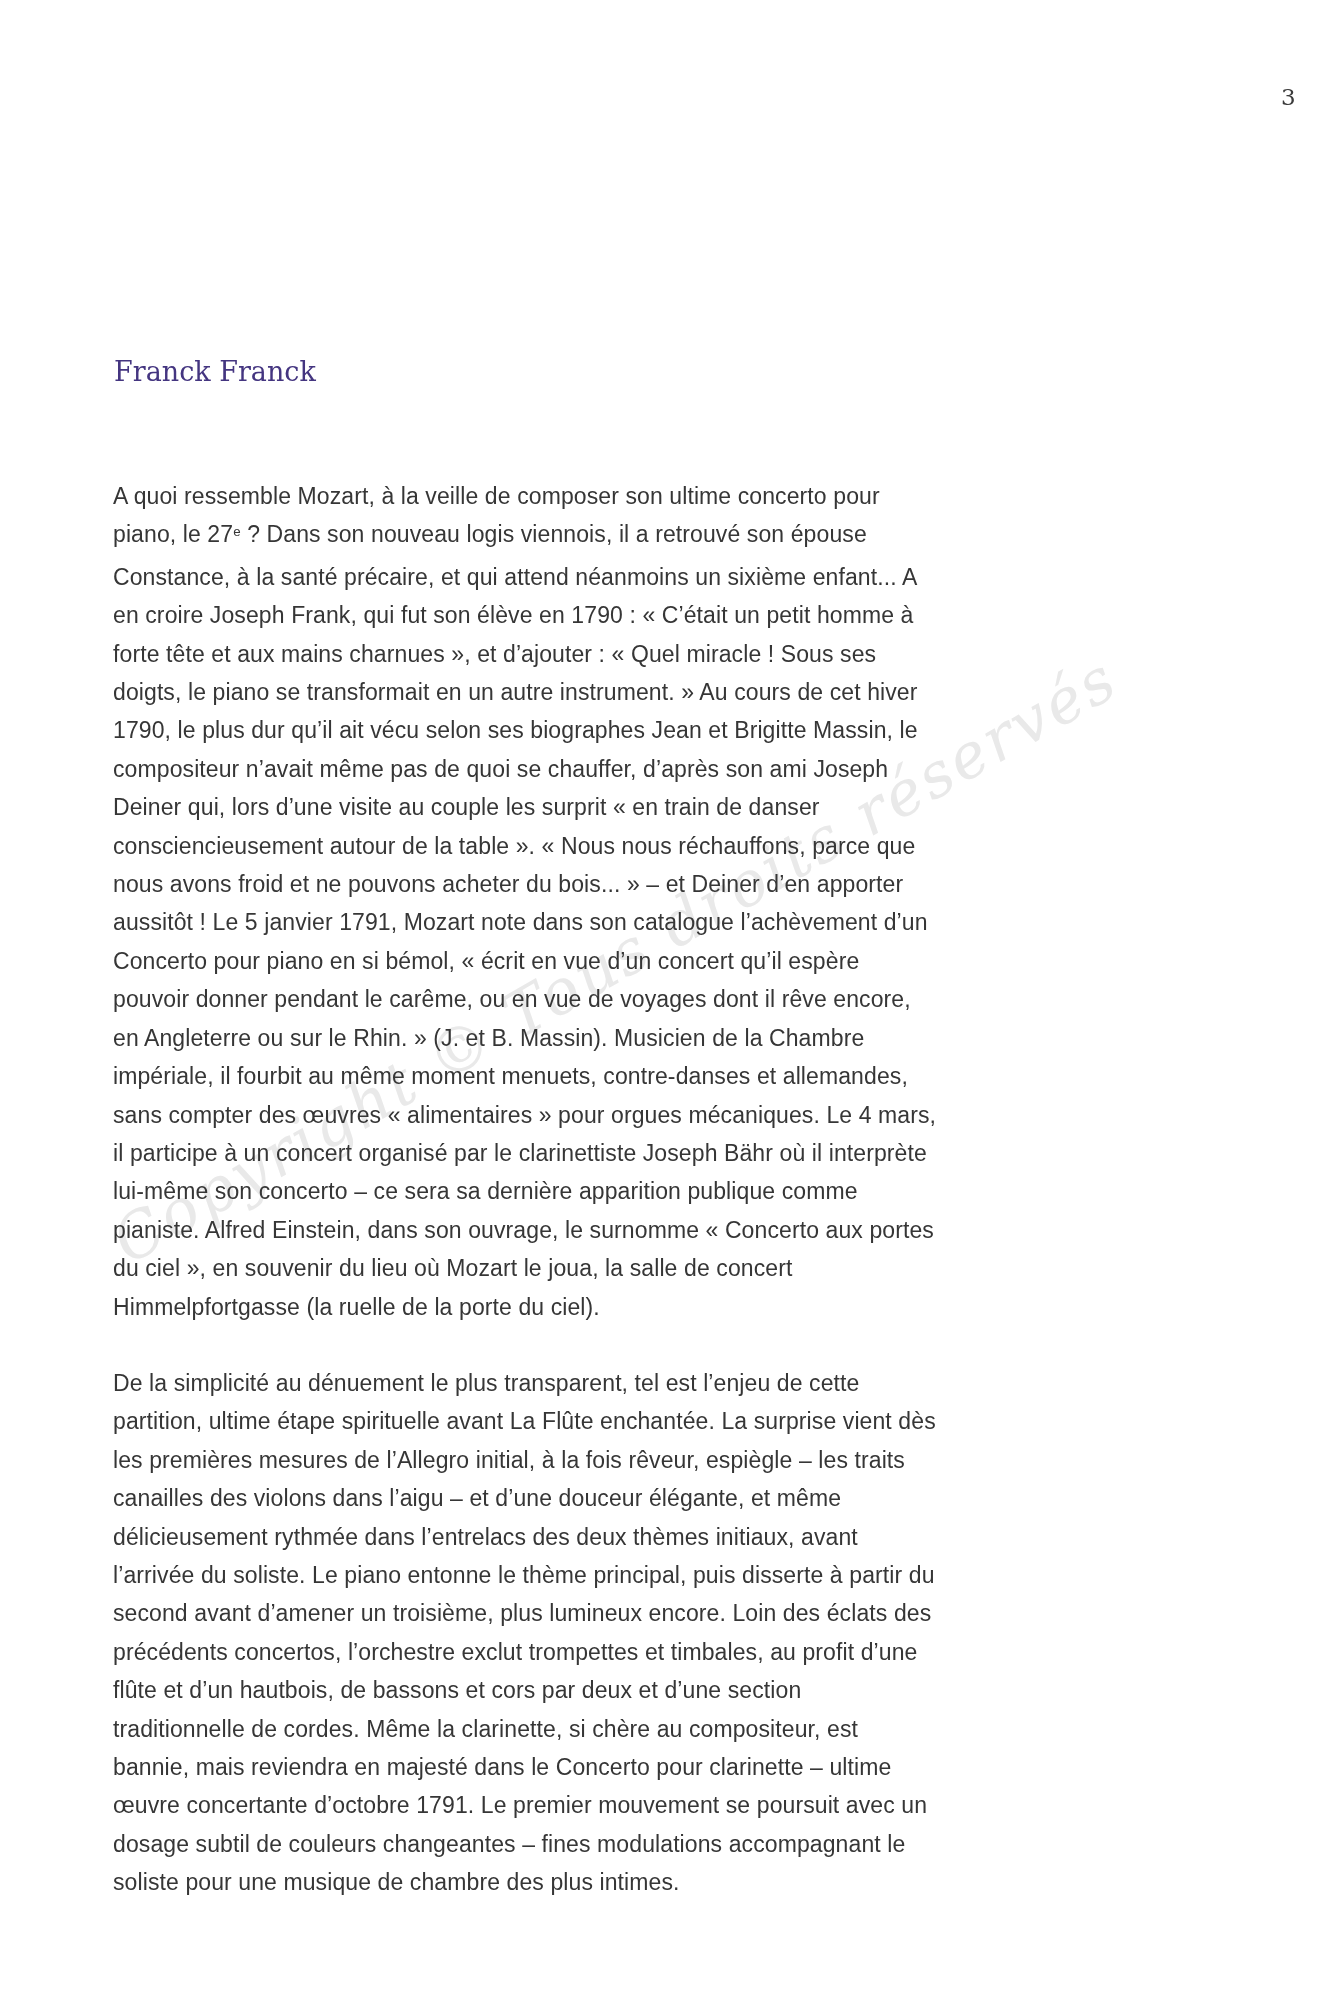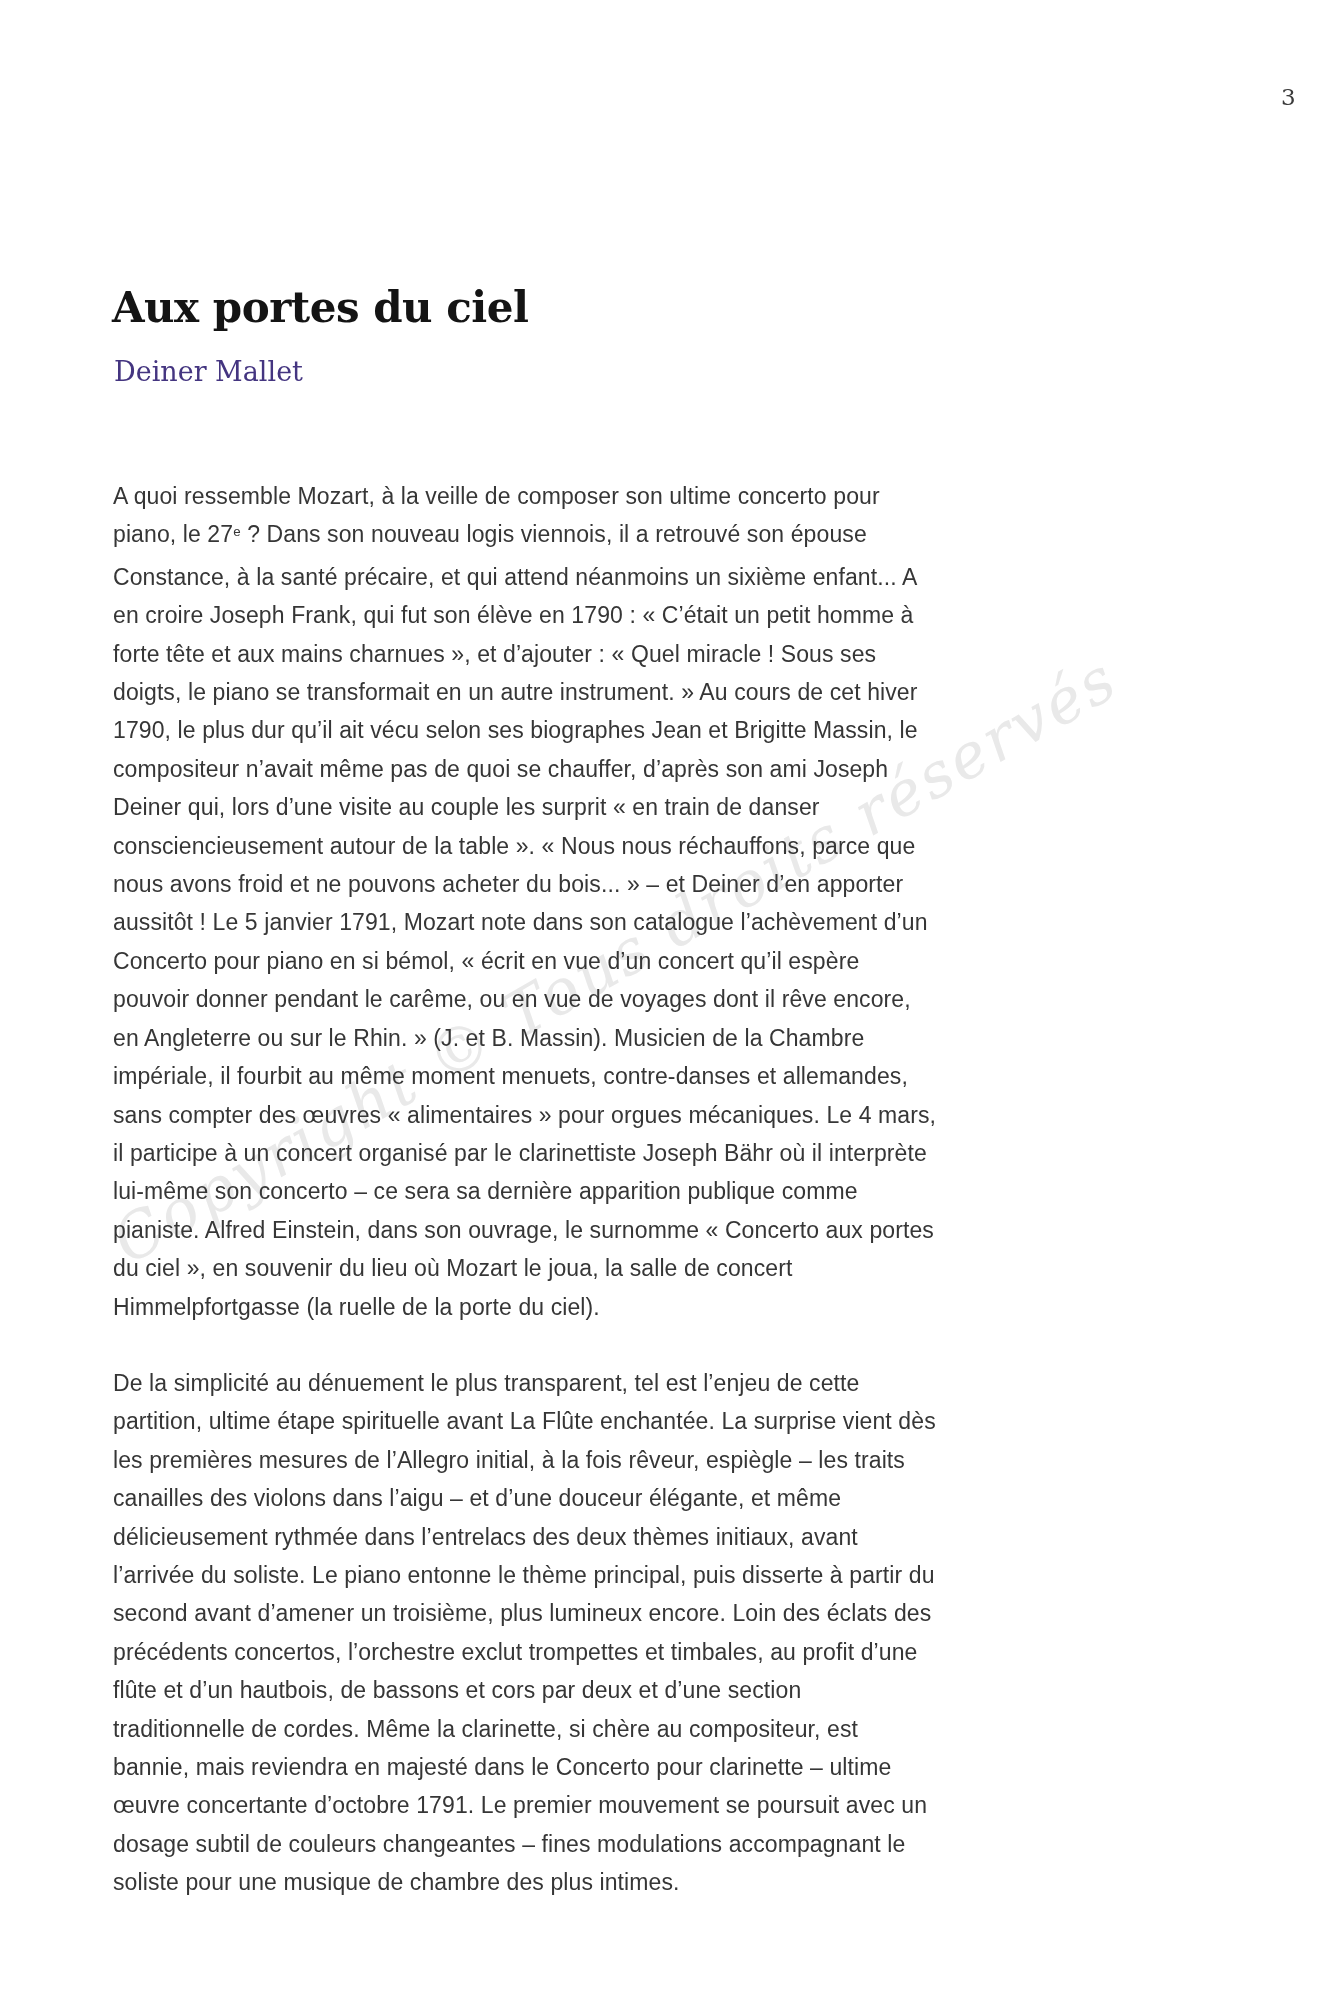--- a/index.html
+++ b/index.html
@@ -86,22 +86,21 @@
 </style>
 </head>
 <body>
 
 <div class="page">
 
   <div class="watermark" style="color: rgb(233, 233, 233);">Copyright © Tous droits réservés</div>
 
   <div class="page-number">3</div>
 
-  <h1 class="article-title" style="margin:0; font-size:42px;">Aux portes du ciel</h1>
 
-  <div class="article-author" style="color: rgb(68, 53, 128);">Deiner Mallet</div>
+  <div class="article-author" style="color: rgb(68, 53, 128);">Franck Franck</div>
 
   <div class="article-body">
     <p><span>A quoi ressemble Mozart, à la veille de composer son ultime concerto pour piano, le 27</span><span class="sup">e</span><span> ? Dans son nouveau logis viennois, il a retrouvé son épouse Constance, à la santé précaire, et qui attend néanmoins un sixième enfant... A en croire Joseph Frank, qui fut son élève en 1790 : « C’était un petit homme à forte tête et aux mains charnues », et d’ajouter : « Quel miracle ! Sous ses doigts, le piano se transformait en un autre instrument. » Au cours de cet hiver 1790, le plus dur qu’il ait vécu selon ses biographes Jean et Brigitte Massin, le compositeur n’avait même pas de quoi se chauffer, d’après son ami Joseph Deiner qui, lors d’une visite au couple les surprit « en train de danser consciencieusement autour de la table ». « Nous nous réchauffons, parce que nous avons froid et ne pouvons acheter du bois... » – et Deiner d’en apporter aussitôt ! Le 5 janvier 1791, Mozart note dans son catalogue l’achèvement d’un Concerto pour piano en si bémol, « écrit en vue d’un concert qu’il espère pouvoir donner pendant le carême, ou en vue de voyages dont il rêve encore, en Angleterre ou sur le Rhin. » (J. et B. Massin). Musicien de la Chambre impériale, il fourbit au même moment menuets, contre-danses et allemandes, sans compter des œuvres « alimentaires » pour orgues mécaniques. Le 4 mars, il participe à un concert organisé par le clarinettiste Joseph Bähr où il interprète lui-même son concerto – ce sera sa dernière apparition publique comme pianiste. Alfred Einstein, dans son ouvrage, le surnomme « Concerto aux portes du ciel », en souvenir du lieu où Mozart le joua, la salle de concert Himmelpfortgasse (la ruelle de la porte du ciel).</span></p>
     <p><span>De la simplicité au dénuement le plus transparent, tel est l’enjeu de cette partition, ultime étape spirituelle avant </span><span class="italic">La Flûte enchantée.</span><span> La surprise vient dès les premières mesures de l’</span><span class="italic">Allegro</span><span> initial, à la fois rêveur, espiègle – les traits canailles des violons dans l’aigu – et d’une douceur élégante, et même délicieusement rythmée dans l’entrelacs des deux thèmes initiaux, avant l’arrivée du soliste. Le piano entonne le thème principal, puis disserte à partir du second avant d’amener un troisième, plus lumineux encore. Loin des éclats des précédents concertos, l’orchestre exclut trompettes et timbales, au profit d’une flûte et d’un hautbois, de bassons et cors par deux et d’une section traditionnelle de cordes. Même la clarinette, si chère au compositeur, est bannie, mais reviendra en majesté dans le Concerto pour clarinette – ultime œuvre concertante d’octobre 1791. Le premier mouvement se poursuit avec un dosage subtil de couleurs changeantes – fines modulations accompagnant le soliste pour une musique de chambre des plus intimes.</span></p>
   </div>
 
 </div>
 
 </body></html>

